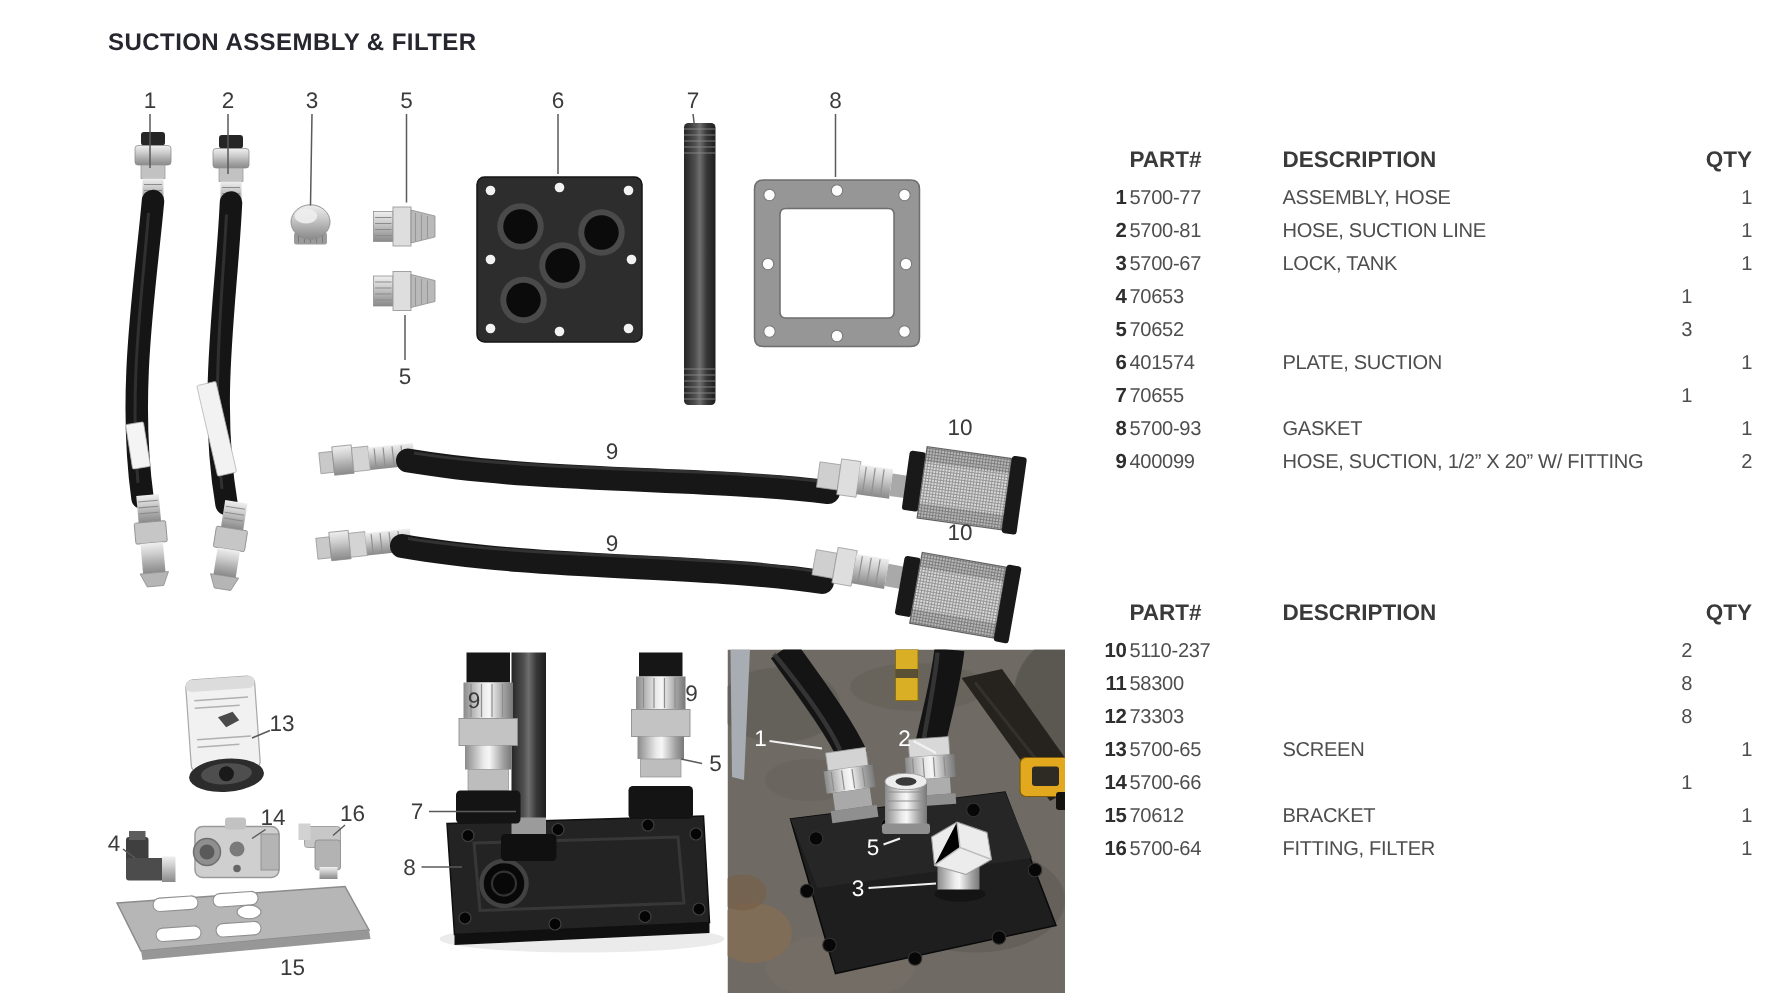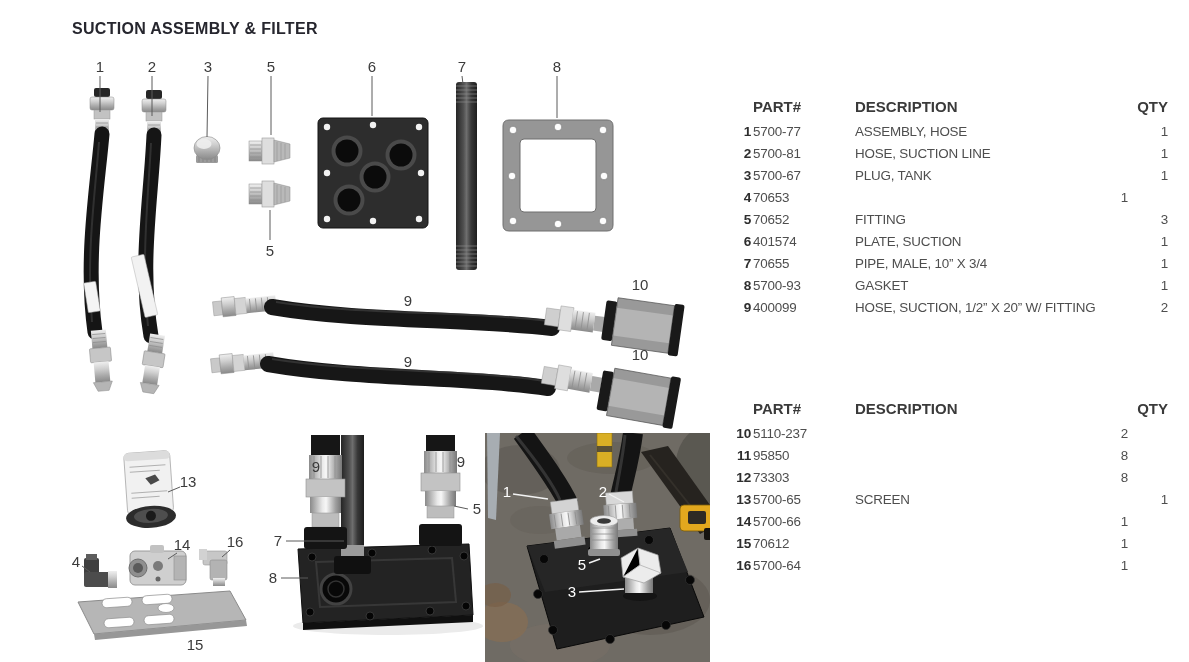--- a/index.html
+++ b/index.html
@@ -441,48 +441,46 @@
       <div class="pt-row">
         <div class="c-item">2</div>
         <div class="c-part">5700-81</div>
         <div class="c-desc">HOSE, SUCTION LINE</div>
         <div class="c-qty">1</div>
       </div>
 
       <div class="pt-row">
         <div class="c-item">3</div>
         <div class="c-part">5700-67</div>
-        <div class="c-desc">PLUG, TANK</div>
+        <div class="c-desc">LOCK, TANK</div>
         <div class="c-qty">1</div>
       </div>
 
       <div class="pt-row">
         <div class="c-item">4</div>
         <div class="c-part">70653</div>
         <div class="c-qty">1</div>
       </div>
 
       <div class="pt-row">
         <div class="c-item">5</div>
         <div class="c-part">70652</div>
-        <div class="c-desc">FITTING</div>
         <div class="c-qty">3</div>
       </div>
 
       <div class="pt-row">
         <div class="c-item">6</div>
         <div class="c-part">401574</div>
         <div class="c-desc">PLATE, SUCTION</div>
         <div class="c-qty">1</div>
       </div>
 
       <div class="pt-row">
         <div class="c-item">7</div>
         <div class="c-part">70655</div>
-        <div class="c-desc">PIPE, MALE, 10” X 3/4</div>
         <div class="c-qty">1</div>
       </div>
 
       <div class="pt-row">
         <div class="c-item">8</div>
         <div class="c-part">5700-93</div>
         <div class="c-desc">GASKET</div>
         <div class="c-qty">1</div>
       </div>
 
@@ -505,21 +503,21 @@
   <div class="pt-body">
 
       <div class="pt-row">
         <div class="c-item">10</div>
         <div class="c-part">5110-237</div>
         <div class="c-qty">2</div>
       </div>
 
       <div class="pt-row">
         <div class="c-item">11</div>
-        <div class="c-part">95850</div>
+        <div class="c-part">58300</div>
         <div class="c-qty">8</div>
       </div>
 
       <div class="pt-row">
         <div class="c-item">12</div>
         <div class="c-part">73303</div>
         <div class="c-qty">8</div>
       </div>
 
       <div class="pt-row">
@@ -531,22 +529,24 @@
 
       <div class="pt-row">
         <div class="c-item">14</div>
         <div class="c-part">5700-66</div>
         <div class="c-qty">1</div>
       </div>
 
       <div class="pt-row">
         <div class="c-item">15</div>
         <div class="c-part">70612</div>
+        <div class="c-desc">BRACKET</div>
         <div class="c-qty">1</div>
       </div>
 
       <div class="pt-row">
         <div class="c-item">16</div>
         <div class="c-part">5700-64</div>
+        <div class="c-desc">FITTING, FILTER</div>
         <div class="c-qty">1</div>
       </div>
     </div>
 </section>
 
 </body></html>

